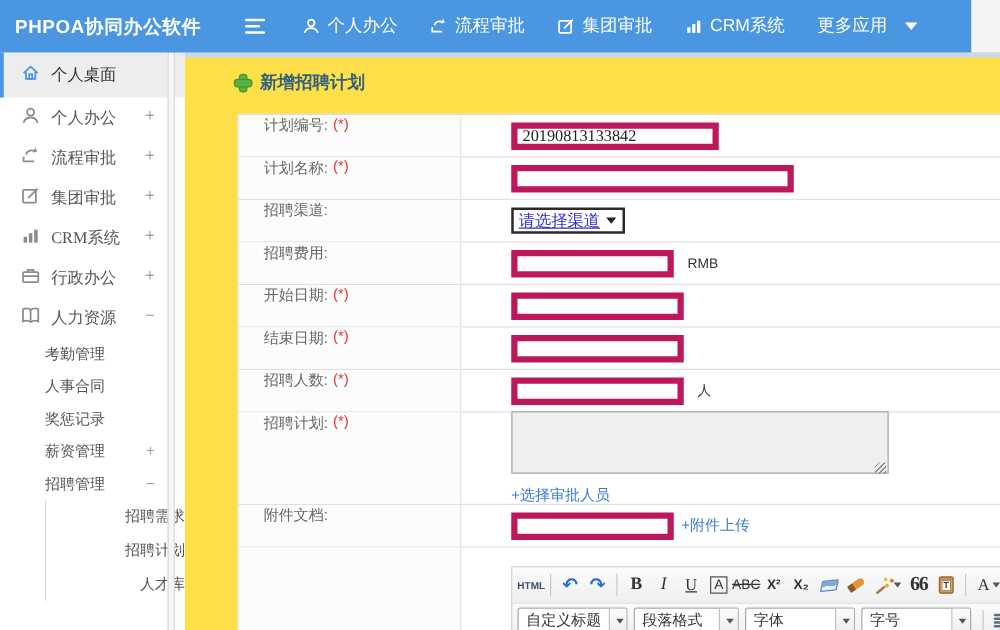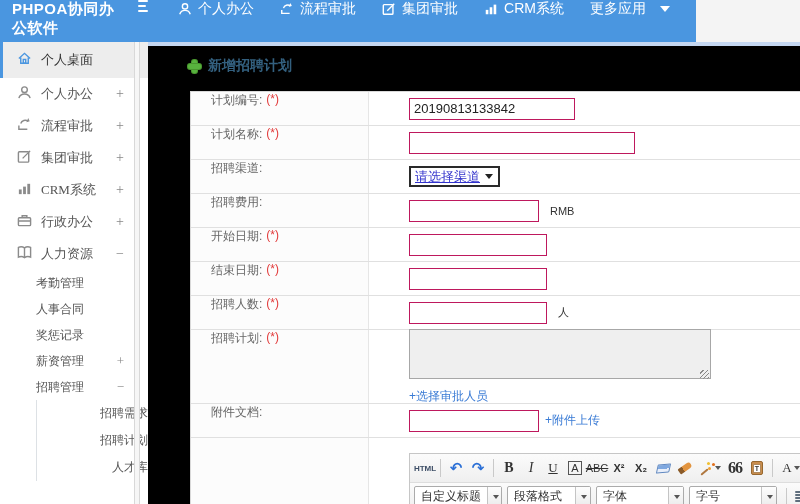--- a/index.html
+++ b/index.html
@@ -1,21 +1,21 @@
 <!DOCTYPE html>
 <html><head>
 <meta charset="utf-8">
 <style>
   * { margin:0; padding:0; box-sizing:border-box; }
   html,body { width:800px; height:504px; }
   body { font-family:"Liberation Sans","DejaVu Sans",sans-serif; background:#fff; }
   .app { position:relative; width:800px; height:504px; overflow:hidden; background:#f4f4f4; }
 
   
-  .hdr { position:absolute; top:0; left:0; width:696px; height:42px; background:#4a96e0; display:flex; align-items:flex-start; color:#fff; z-index:5; }
+  .hdr { position:absolute; top:0; left:0; width:777px; height:42px; background:#4a96e0; display:flex; align-items:center; color:#fff; z-index:5; }
   .logo { width:178px; padding-left:12px; font-size:15px; font-weight:bold; letter-spacing:.5px; }
   .burger { width:16px; height:12px; display:flex; flex-direction:column; justify-content:space-between; margin:0 30px 0 18px; cursor:pointer; }
   .burger i { display:block; height:2px; background:#fff; border-radius:1px; }
   .burger i:nth-child(2){ width:78%; }
   .topnav { display:flex; align-items:center; }
   .nav-item { display:flex; align-items:center; gap:6px; font-size:14px; margin-right:26px; cursor:pointer; white-space:nowrap; }
   .nav-item svg { display:block; }
   .caret-dn { width:0; height:0; border-left:5px solid transparent; border-right:5px solid transparent; border-top:6px solid #fff; margin-left:8px; }
 
   
@@ -24,35 +24,35 @@
   .s1 { height:32px; display:flex; align-items:center; padding-left:17px; font-size:13px; color:#555; cursor:pointer; position:relative; }
   .s1 svg { margin-right:9px; flex:0 0 auto; }
   .s1 .exp { position:absolute; right:24px; font-size:14px; color:#888; }
   .s1.active { height:36px; background:#ededed; border-left:3px solid #4a96e0; padding-left:14px; color:#333; }
   .s2 { height:26px; display:flex; align-items:center; padding-left:36px; font-size:12px; color:#555; cursor:pointer; position:relative; }
   .s2 .exp { position:absolute; right:24px; font-size:13px; color:#888; }
   .s3wrap { margin-left:36px; border-left:1px solid #dde1e5; }
   .s3 { height:27px; display:flex; align-items:center; padding-left:13px; font-size:12px; color:#555; cursor:pointer;justify-content:flex-end; }
 
   
-  .main { position:absolute; top:42px; left:148px; right:0; bottom:0; background:#000000; border-top:4px solid #c5d7f1; overflow:hidden; }
+  .main { position:absolute; top:42px; left:148px; right:0; bottom:0; background:#fde047; border-top:4px solid #c5d7f1; overflow:hidden; }
   .ptitle { display:flex; align-items:center; gap:7px; margin:11px 0 0 40px; }
   .ptitle h1 { font-size:14px; font-weight:bold; color:#33607f; }
   .plus { position:relative; width:13px; height:13px; }
   .plus::before, .plus::after { content:""; position:absolute; background:#58b33e; border-radius:2px; box-shadow:0 0 0 1px #49962f; }
   .plus::before { left:4px; top:0; width:5px; height:13px; }
   .plus::after { left:0; top:4px; width:13px; height:5px; }
 
   
   .form { margin:16px 0 0 42px; width:742px; background:#fff; border:1px solid #d9d9d9; border-bottom:none; }
   .frow { display:flex; border-bottom:1px solid #e0e0e0; min-height:34px; }
   .fl { flex:0 0 178px; border-right:1px solid #e6e6e6; display:flex; padding-left:20px; font-size:12px; color:#666; background:#fcfcfc; }
   .fl .req { color:#e23b3b; margin-left:4px; }
   .fv { flex:1; display:flex; align-items:center; padding-left:40px; font-size:13px; color:#333; }
-  input.txt { height:22px; border:1px solid #be185d; padding:0 4px; font-size:13px; font-family:Liberation Sans, sans-serif; color:#222; background:#fff; }
+  input.txt { height:22px; border:5px solid #be185d; padding:0 4px; font-size:13px; font-family:Liberation Serif, serif; color:#222; background:#fff; }
   .w-plan { width:166px; border-color:#6e6e6e; }
   .w-name { width:226px; }
   .w-fee  { width:130px; }
   .w-date { width:138px; }
   .w-cnt  { width:138px; }
   .w-att  { width:130px; }
   .unit { margin-left:11px; color:#333; font-size:11px; }
   .fsel { display:inline-flex; align-items:center; height:21px; border:2px solid #2a2a2a; background:#fff; padding:0 5px 0 4px; cursor:pointer; }
   .fsel .sel-val { font-size:13px; color:#3333cc; text-decoration:underline; }
   .fsel .sel-caret { width:0; height:0; border-left:4px solid transparent; border-right:4px solid transparent; border-top:5px solid #222; margin-left:5px; }

